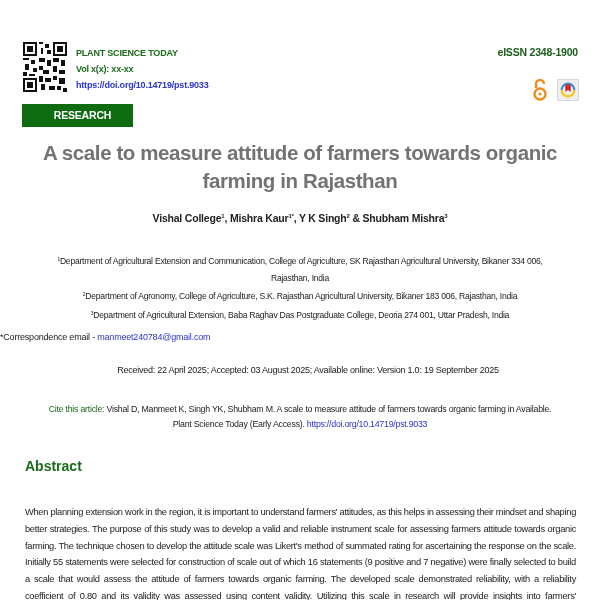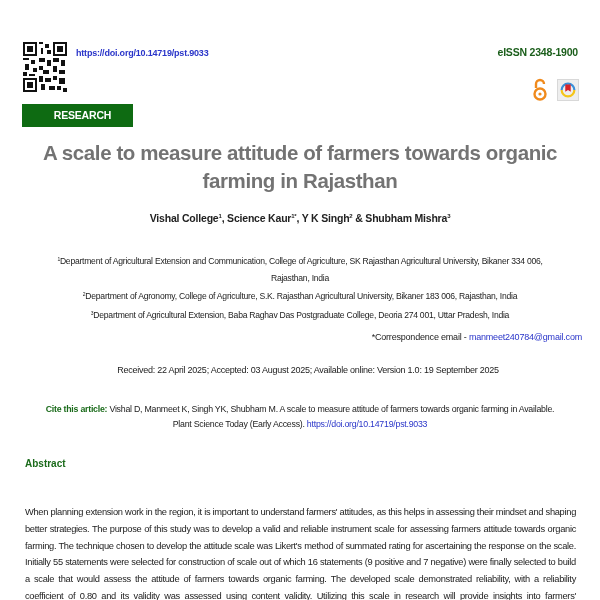--- a/index.html
+++ b/index.html
@@ -19,30 +19,30 @@
   .badge { position: absolute; left: 22px; top: 104px; width: 111px; height: 23px; background: #0e6b12; color: #fff; font-weight: bold; font-size: 10.5px; line-height: 23px; text-align: center; letter-spacing: -0.2px; padding-left: 10px; }
 
   .title { position: absolute; left: 20px; width: 560px; top: 139px; text-align: center; color: #737373; font-weight: bold; font-size: 20.5px; line-height: 28px; letter-spacing: -0.4px; }
 
   .authors { position: absolute; left: 0; width: 600px; top: 212px; text-align: center; font-weight: bold; font-size: 10.5px; color: #222; letter-spacing: -0.2px; }
   .authors sup { font-size: 6px; vertical-align: 4px; }
 
   .affils { position: absolute; left: 40px; width: 520px; top: 251px; text-align: center; font-size: 8.6px; line-height: 16.5px; color: #222; letter-spacing: -0.25px; }
   .affils sup { font-size: 5px; vertical-align: 3px; }
 
-  .corr { position: absolute; left: 0; width: 582px; top: 332px; text-align: right; font-size: 9px; color: #222; letter-spacing: -0.2px; }
+  .corr { position: absolute; left: 0; width: 582px; top: 332px; text-align: left; font-size: 9px; color: #222; letter-spacing: -0.2px; }
   .corr .email { color: #2a35c9; }
 
   .dates { position: absolute; left: 8px; width: 600px; top: 365px; text-align: center; font-size: 9px; color: #222; letter-spacing: -0.25px; }
 
   .cite { position: absolute; left: 40px; width: 520px; top: 402px; text-align: center; font-size: 8.8px; line-height: 15px; color: #222; letter-spacing: -0.25px; }
-  .cite .cite-label { color: #1b6b1b; font-weight: bold; }
+  .cite .cite-label { color: #1b6b1b; font-weight: normal; }
   .cite .cite-doi { color: #2a35c9; }
 
-  .abstract-heading { position: absolute; left: 25px; top: 458px; color: #1b6b1b; font-weight: bold; font-size: 10px; }
+  .abstract-heading { position: absolute; left: 25px; top: 458px; color: #1b6b1b; font-weight: bold; font-size: 14px; }
   .abstract-body { position: absolute; left: 25px; width: 551px; top: 504px; font-size: 9.3px; line-height: 16.8px; color: #222; text-align: justify; letter-spacing: -0.3px; }
 </style>
 </head>
 <body>
 
 <svg class="qr" viewBox="0 0 22 25" shape-rendering="crispEdges">
   <rect width="22" height="25" fill="#fff"></rect>
   <g fill="#111">
     <rect x="0" y="0" width="7" height="7"></rect>
       <rect x="1" y="1" width="5" height="5" fill="#fff"></rect>
@@ -76,20 +76,22 @@
     <rect x="15" y="17" width="2" height="2"></rect>
       <rect x="18" y="18" width="3" height="3"></rect>
       <rect x="9" y="21" width="2" height="3"></rect>
       <rect x="13" y="22" width="3" height="2"></rect>
     <rect x="17" y="22" width="2" height="2"></rect>
       <rect x="20" y="23" width="2" height="2"></rect>
   </g>
 </svg>
 
 <div class="journal-block">
+  <div class="journal-name">PLANT SCIENCE TODAY</div>
+  <div class="journal-vol">Vol x(x): xx-xx</div>
   <div class="journal-doi">https://doi.org/10.14719/pst.9033</div>
 </div>
 
 <div class="eissn">eISSN 2348-1900</div>
 
 <svg class="oa-icon" viewBox="0 0 16 24">
   <path d="M4 10 V6 a4 4 0 0 1 8 0" fill="none" stroke="#f08a1c" stroke-width="2.4"></path>
   <circle cx="8" cy="16" r="5.5" fill="none" stroke="#f08a1c" stroke-width="2.4"></circle>
   <circle cx="8" cy="16" r="1.6" fill="#f08a1c"></circle>
 </svg>
@@ -100,21 +102,21 @@
     <path d="M4 11 a7 7 0 0 1 14 0" fill="none" stroke="#3a8fd9" stroke-width="2.4"></path>
     <path d="M8 5 h6 v8 l-3 -2 l-3 2 z" fill="#d8232a"></path>
   </svg>
 </div>
 
 <div class="badge">RESEARCH ARTICLE</div>
 
 <h1 class="title">A scale to measure attitude of farmers towards organic farming in Rajasthan</h1>
 
 <div class="authors">
-  <span>Vishal College</span><sup>1</sup><span>, </span><span>Science Kaur</span><sup>1*</sup><span>, </span><span>Y K Singh</span><sup>2</sup><span> &amp; </span><span>Shubham Mishra</span><sup>3</sup>
+  <span>Vishal College</span><sup>1</sup><span>, </span><span>Mishra Kaur</span><sup>1*</sup><span>, </span><span>Y K Singh</span><sup>2</sup><span> &amp; </span><span>Shubham Mishra</span><sup>3</sup>
 </div>
 
 <div class="affils">
   <div><sup>1</sup><span>Department of Agricultural Extension and Communication, College of Agriculture, SK Rajasthan Agricultural University, Bikaner 334 006, Rajasthan, India</span></div>
   <div><sup>2</sup><span>Department of Agronomy, College of Agriculture, S.K. Rajasthan Agricultural University, Bikaner 183 006, Rajasthan, India</span></div>
   <div><sup>3</sup><span>Department of Agricultural Extension, Baba Raghav Das Postgraduate College, Deoria 274 001, Uttar Pradesh, India</span></div>
 </div>
 
 <div class="corr">
   <span>*Correspondence email - </span>

